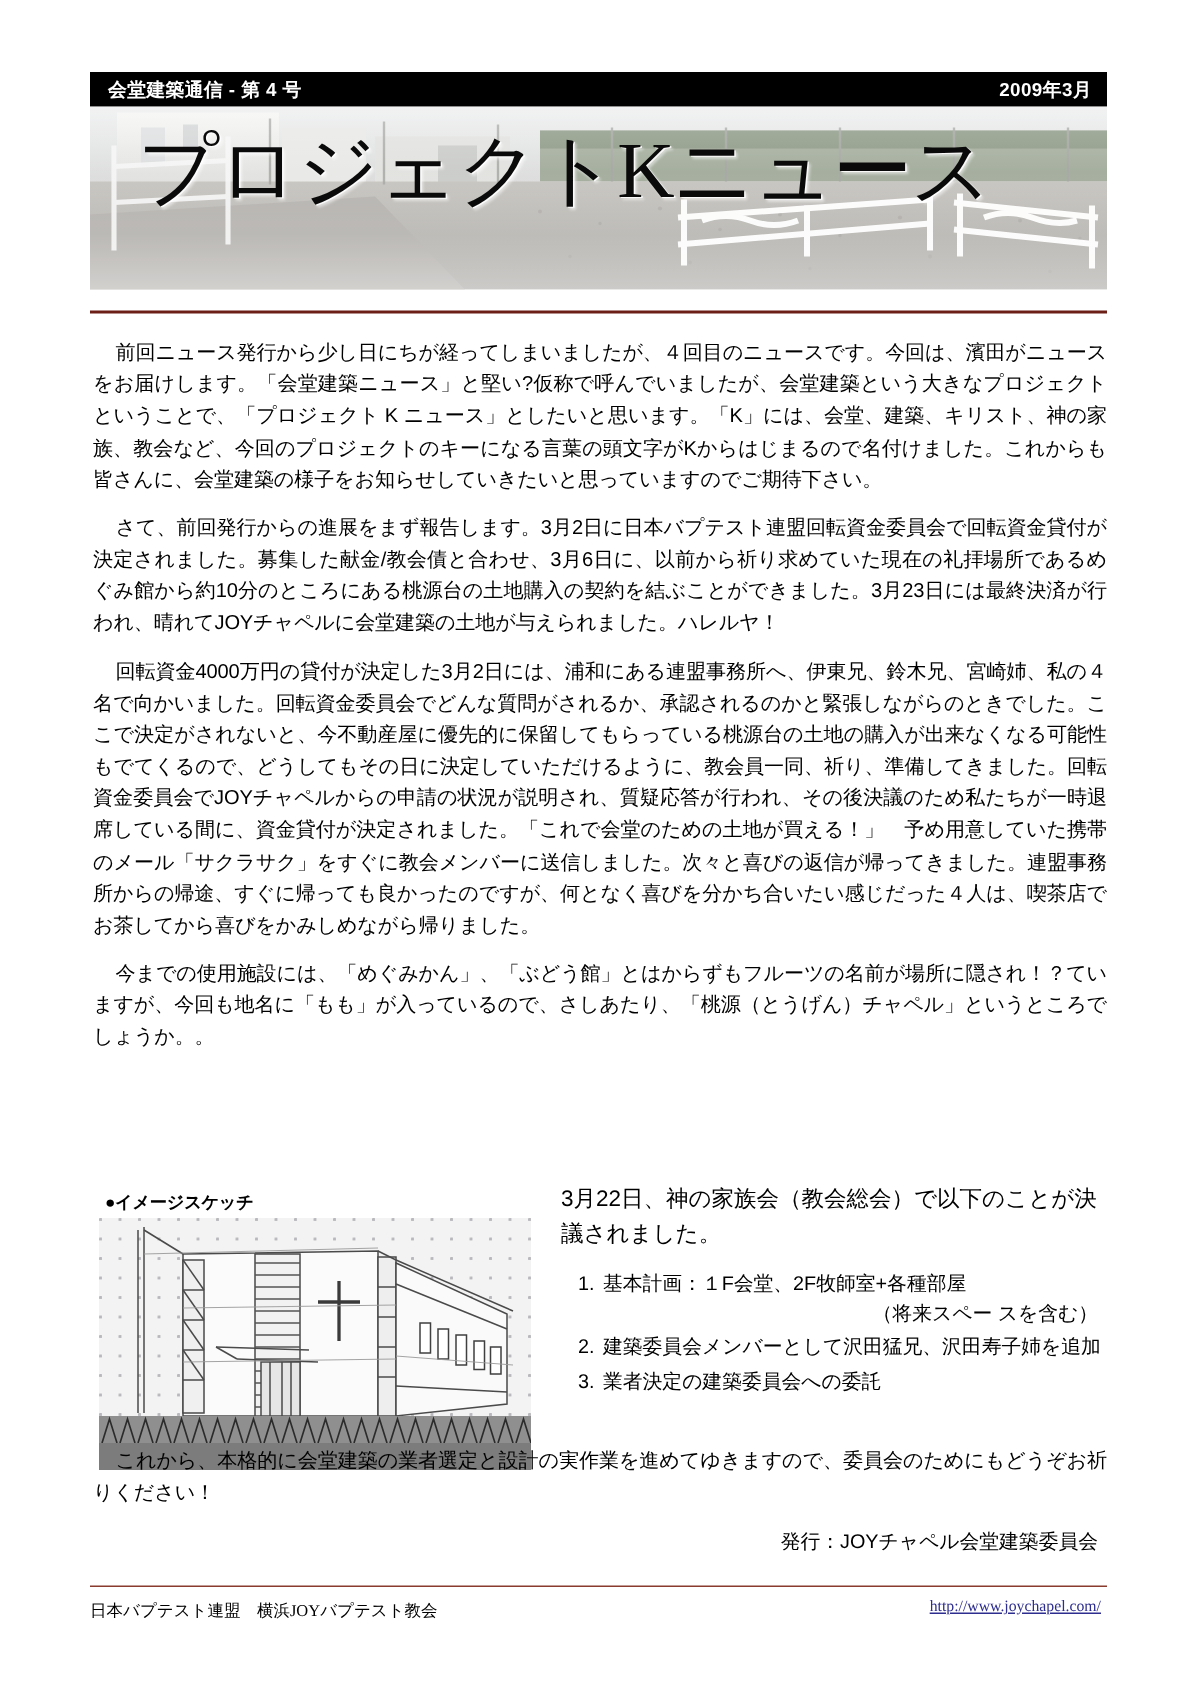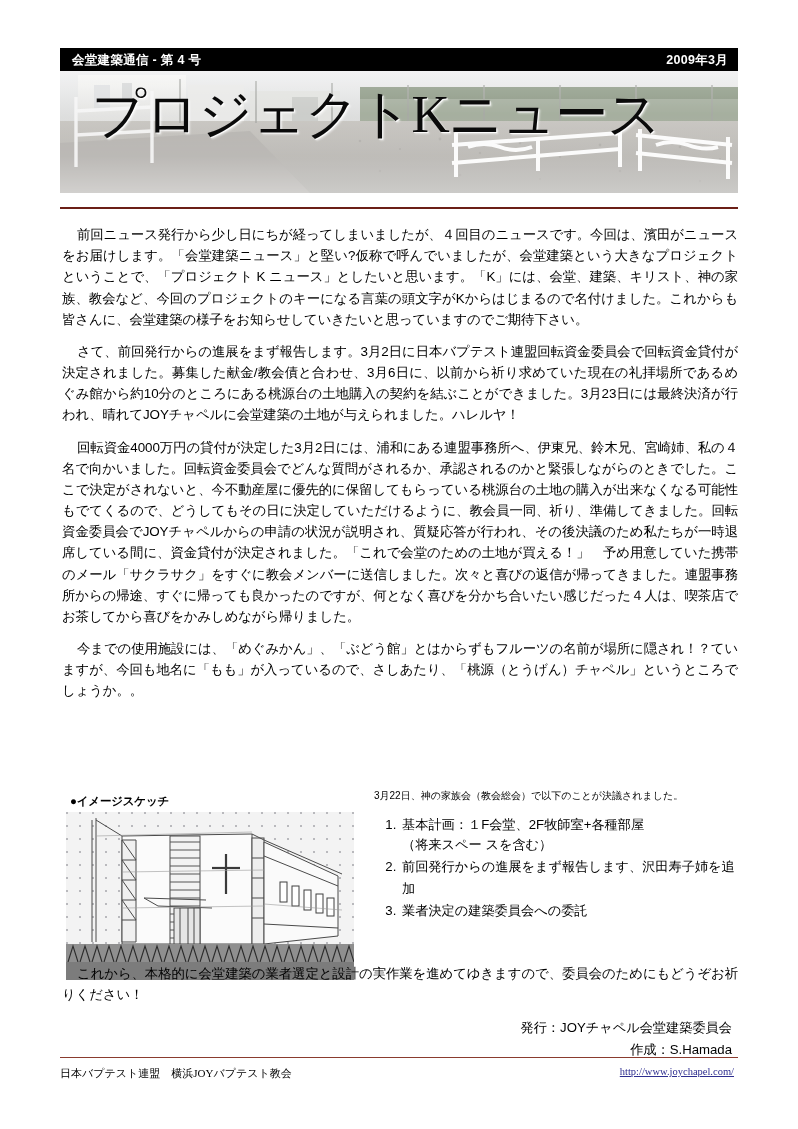--- a/index.html
+++ b/index.html
@@ -152,37 +152,37 @@
   .sketch-box svg { position: absolute; left: 0; top: 0; }
 
   .list-col {
     position: absolute;
     left: 312px;
     top: 22px;
     width: 364px;
   }
   .list-intro {
     margin: 0 0 10px 0;
-    font-size: 10px;
+    font-size: 15px;
     line-height: 1.55;
     text-indent: 0;
   }
   ol.decisions {
     margin: 0;
     padding: 0 0 0 26px;
     font-size: 13.2px;
     line-height: 1.62;
   }
   ol.decisions li {
     margin-bottom: 1px;
     padding-left: 2px;
   }
   .sub-line {
     display: block;
-    text-align: left;
+    text-align: right;
     padding-right: 6px;
     margin-top: -1px;
   }
 
   
   .closing {
     position: absolute;
     left: 2px;
     top: 963px;
     width: 676px;
@@ -451,31 +451,30 @@
       </div>
     </div>
 
     <div class="list-col">
       <p class="list-intro">3月22日、神の家族会（教会総会）で以下のことが決議されました。</p>
       <ol class="decisions">
         <li>
           <span>基本計画：１F会堂、2F牧師室+各種部屋</span>
           <span class="sub-line">（将来スペー スを含む）</span>
         </li>
-        <li>前回発行からの進展をまず報告します、沢田寿子姉を追加</li>
+        <li>建築委員会メンバーとして沢田猛兄、沢田寿子姉を追加</li>
         <li>業者決定の建築委員会への委託</li>
       </ol>
     </div>
   </div>
 
   <div class="closing">
     <p class="para">これから、本格的に会堂建築の業者選定と設計の実作業を進めてゆきますので、委員会のためにもどうぞお祈りください！</p>
     <div class="signature">
       <div>発行：JOYチャペル会堂建築委員会</div>
-      <div>作成：S.Hamada</div>
     </div>
   </div>
 
   <div class="rule-bottom"></div>
 
   <div class="footer">
     <span class="footer-left">日本バプテスト連盟　横浜JOYバプテスト教会</span>
     <span class="footer-link">http://www.joychapel.com/</span>
   </div>
 

